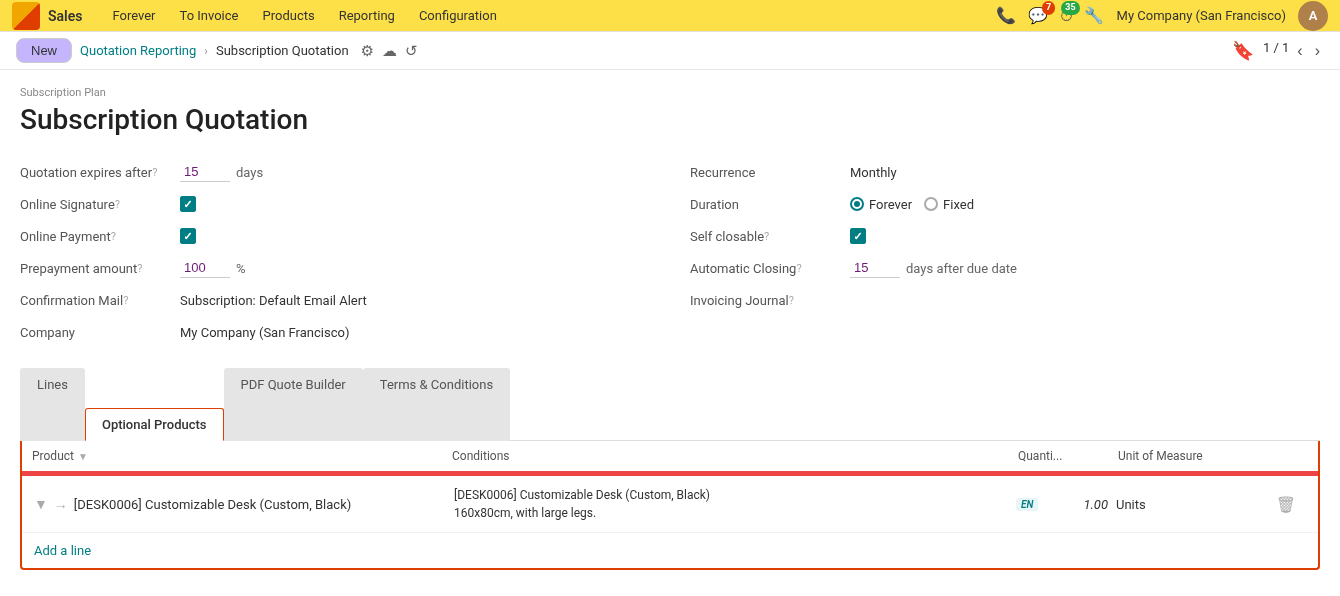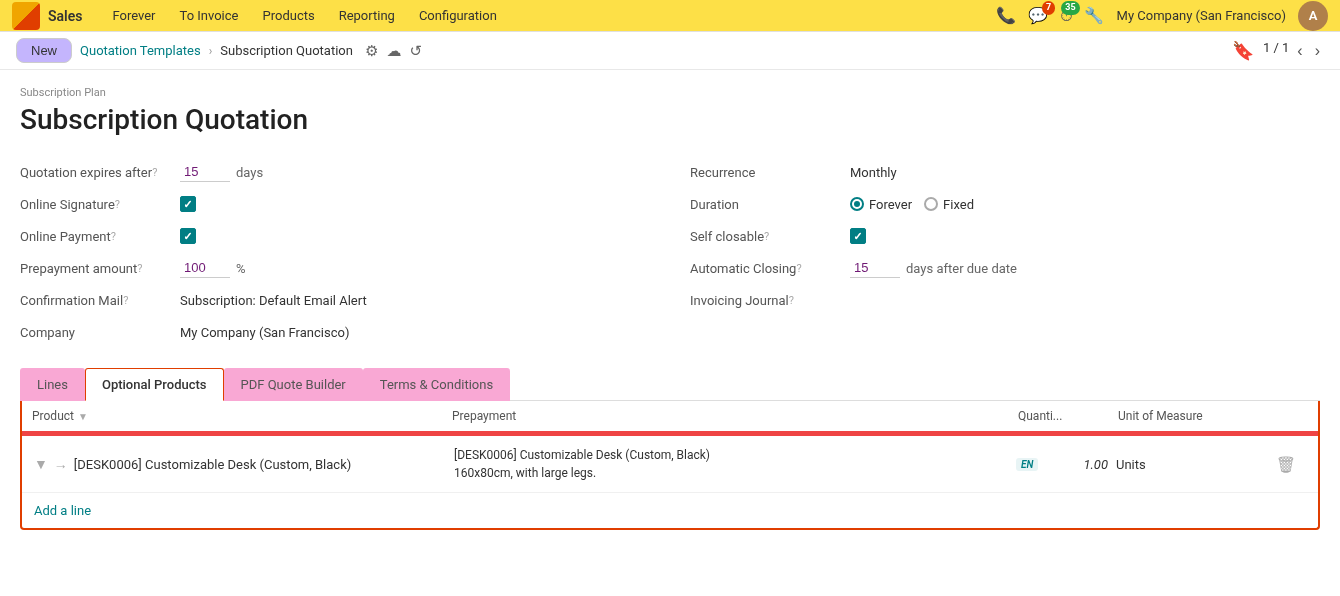--- a/index.html
+++ b/index.html
@@ -97,25 +97,25 @@
     .radio-dot.unselected { border-color: #aaa; }
 
     
     .tabs-bar {
       display: flex; border-bottom: 1px solid #ddd; margin-bottom: 0;
       margin-top: 20px;
     }
     .tab-item {
       padding: 8px 16px; font-size: 13px; cursor: pointer; color: #555;
       border: 1px solid transparent; border-bottom: none; border-radius: 3px 3px 0 0;
-      margin-bottom: -1px; background: #f9a8d4;
+      margin-bottom: -1px; background: #e5e5e5;
     }
     .tab-item.active {
       border-color: #e03e00; color: #333; font-weight: 500;
-      border-bottom: 1px solid #fff; background: #fff;
+      border-bottom: 1px solid #fff; background: #fff; margin-top: 40px;
     }
 
     
     .table-container {
       border: 2px solid #e03e00; border-top: none;
       border-radius: 0 0 4px 4px; padding: 0;
     }
     .table-header {
       display: grid; grid-template-columns: 420px 1fr 100px 150px 40px;
       padding: 8px 10px; border-bottom: 5px solid #ef4444;
@@ -166,21 +166,21 @@
       <span class="badge badge-green">35</span>
     </span>
     <span class="topnav-icon" style="font-size:16px;">🔧</span>
     <span class="topnav-company">My Company (San Francisco)</span>
     <div class="topnav-avatar">A</div>
   </div>
 </div>
 
 <div class="breadcrumb-bar">
   <button class="btn-new">New</button>
-  <a class="breadcrumb-link" href="#">Quotation Templates</a>
+  <a class="breadcrumb-link" href="#">Quotation Reporting</a>
   <span class="breadcrumb-sep">›</span>
   <span class="breadcrumb-current">Subscription Quotation</span>
   <div class="breadcrumb-icons">
     <span class="bc-icon">⚙</span>
     <span class="bc-icon">☁</span>
     <span class="bc-icon">↺</span>
   </div>
   <div class="breadcrumb-right">
     <span class="bookmark-icon">🔖</span>
     <div class="pager">
@@ -315,21 +315,21 @@
     <div class="tab-item">PDF Quote Builder</div>
     <div class="tab-item">Terms &amp; Conditions</div>
   </div>
 
   <div class="table-container">
     <div class="table-header">
       <div class="col-sort">
         <span>Product</span>
         <span class="sort-icon">▼</span>
       </div>
-      <div>Prepayment</div>
+      <div>Conditions</div>
       <div>Quanti...</div>
       <div>Unit of Measure</div>
       <div></div>
     </div>
 
     <div class="table-row-data">
       <div class="product-cell">
         <span class="arrow-icon">▼</span>
         <span class="arrow-icon">→</span>
         <span>[DESK0006] Customizable Desk (Custom, Black)</span>

